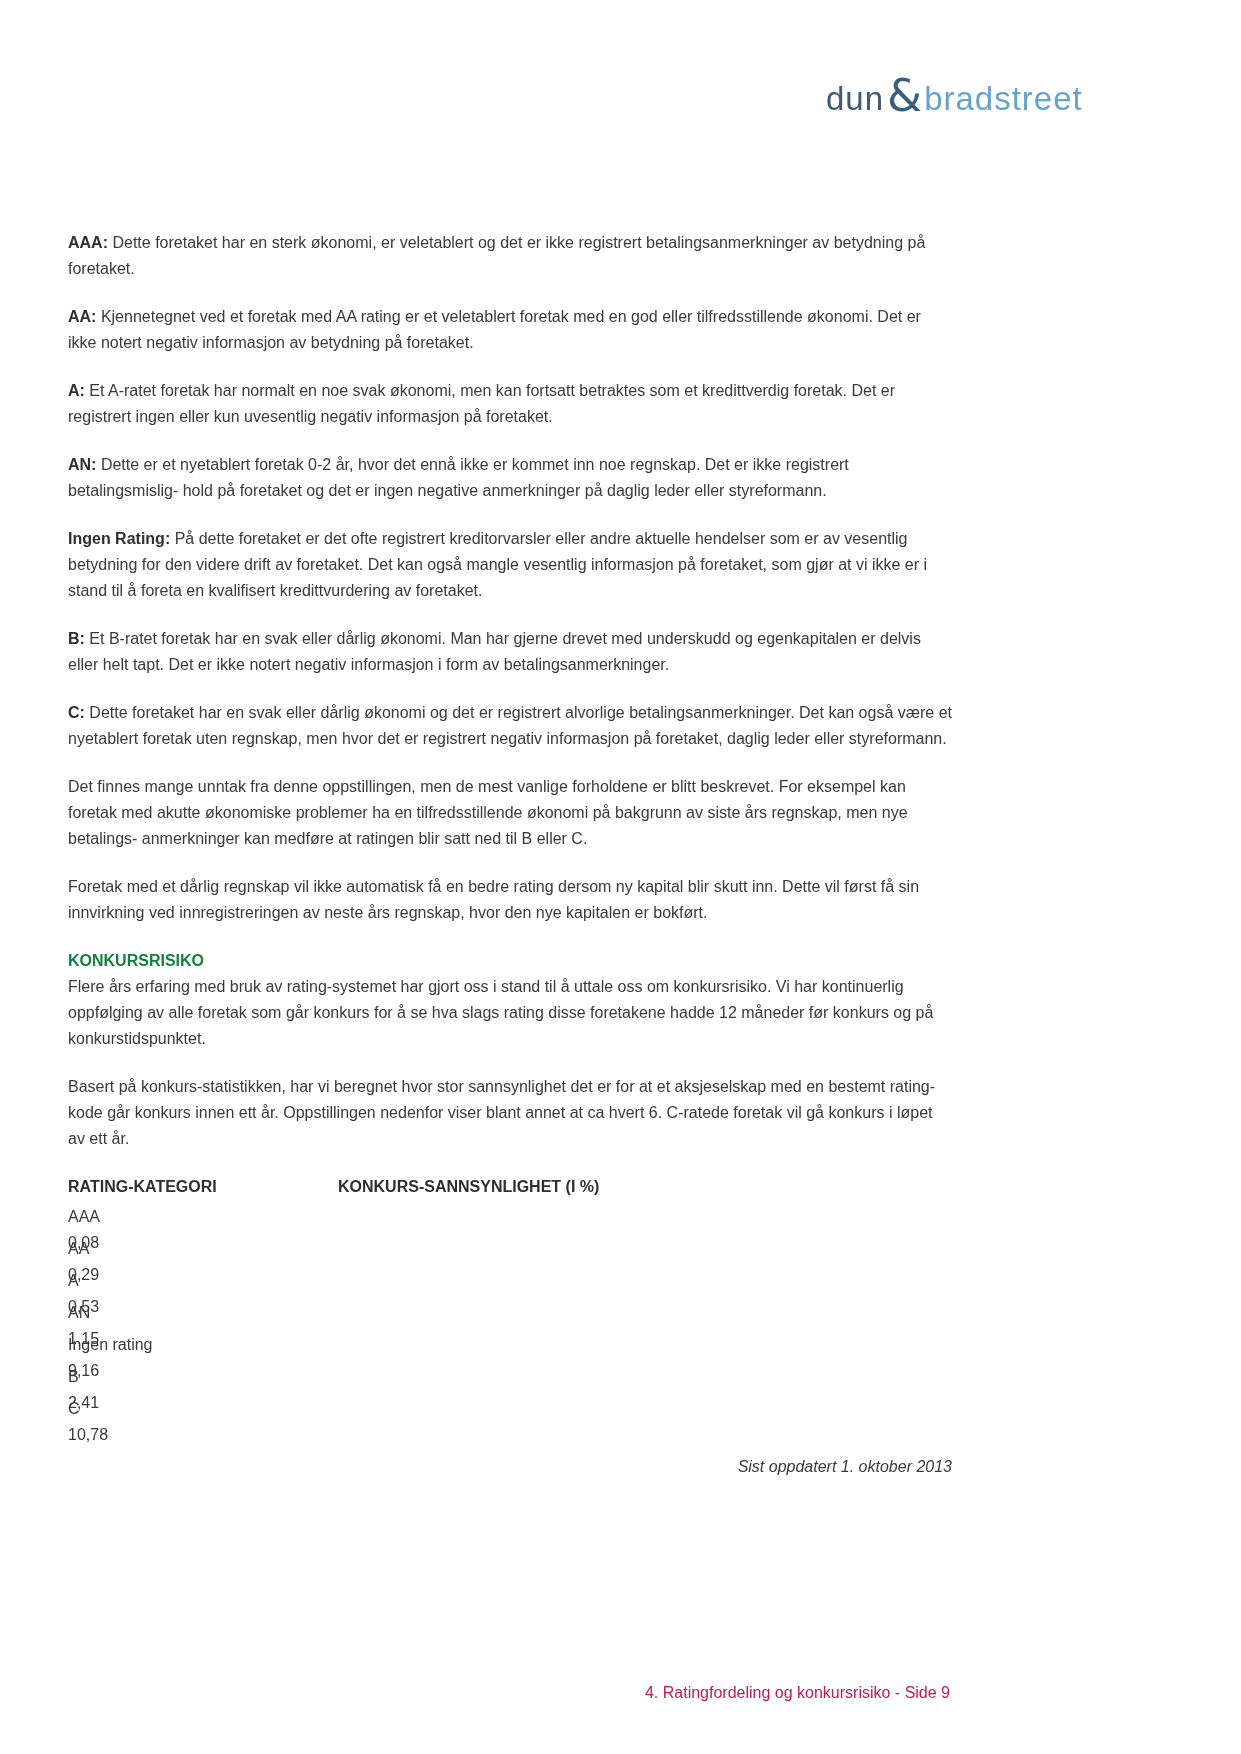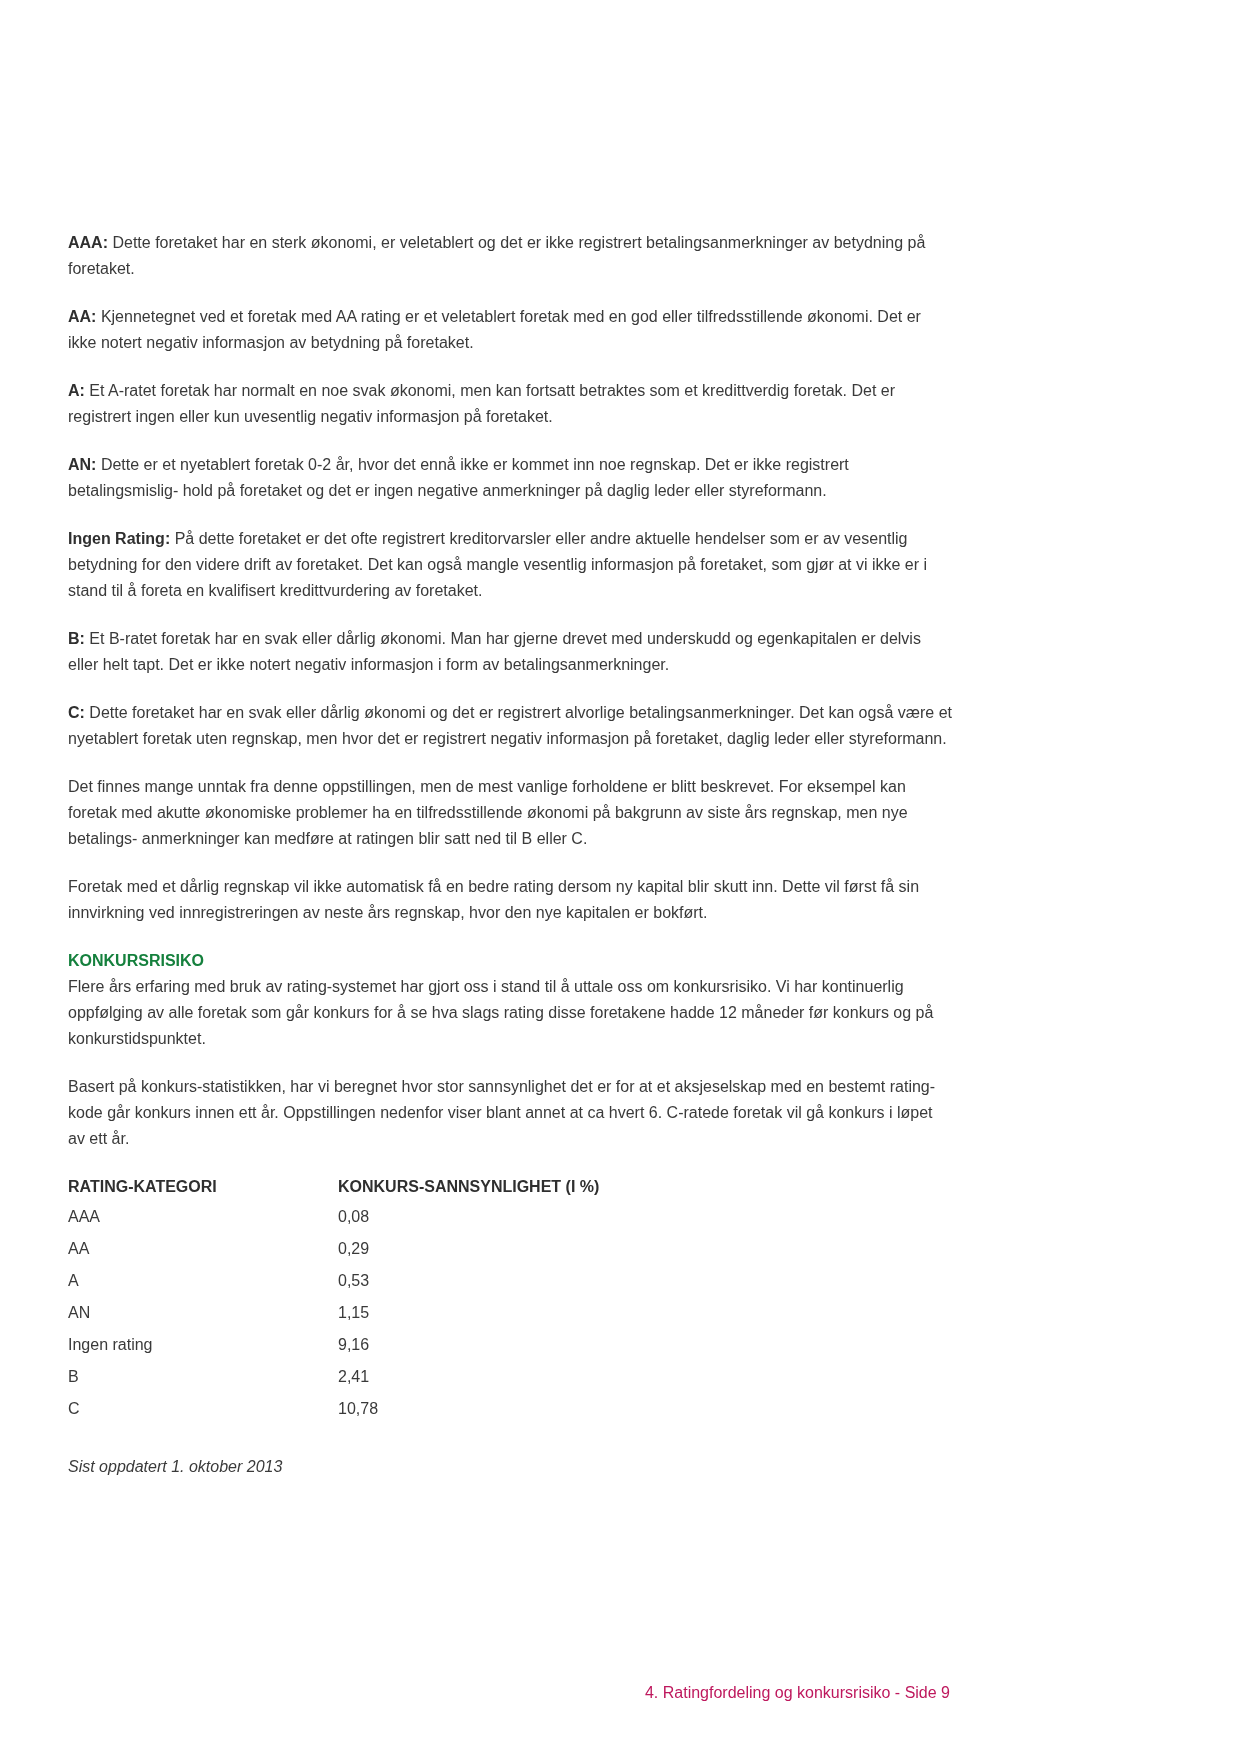--- a/index.html
+++ b/index.html
@@ -49,40 +49,45 @@
     width: 884px;
     font-size: 16px;
     line-height: 26px;
   }
   .para { margin: 0 0 22px 0; }
   .lbl { font-weight: bold; color: #2f2f2f; margin-top: 48px; }
   .heading { font-weight: bold; margin: 0; color: #15803d; }
   
   .rtable { margin-top: 19px; }
   .thead { display: flex; font-weight: bold; color: #2f2f2f; height: 30px; }
-  .trow  { display: flex; height: 32px; }
+  .trow  { display: flex; height: 32px; flex-direction: column; }
   .tcol1 { width: 270px; }
   .tval  { width: 40px; text-align: left; }
-  .updated { font-style: italic; margin: 26px 0 0 0; }
+  .updated { font-style: italic; margin: 26px 0 0 0; text-align: right; }
   
   .footer {
     position: absolute;
     top: 1684px;
     left: 0;
     width: 950px;
     text-align: right;
     font-size: 16px;
     color: #be185d;
   }
 </style>
 </head>
 <body>
 
 <div class="page">
 
+  <div class="logo">
+    <span class="logo-dun">dun</span>
+    <span class="logo-amp">&amp;</span>
+    <span class="logo-brad">bradstreet</span>
+  </div>
 
   <div class="content">
 
     <p class="para"><b class="lbl">AAA:</b>
       <span>Dette foretaket har en sterk økonomi, er veletablert og det er ikke registrert betalingsanmerkninger av betydning på foretaket.</span></p>
 
     <p class="para"><b class="lbl">AA:</b>
       <span>Kjennetegnet ved et foretak med AA rating er et veletablert foretak med en god eller tilfredsstillende økonomi. Det er ikke notert negativ informasjon av betydning på foretaket.</span></p>
 
     <p class="para"><b class="lbl">A:</b>

